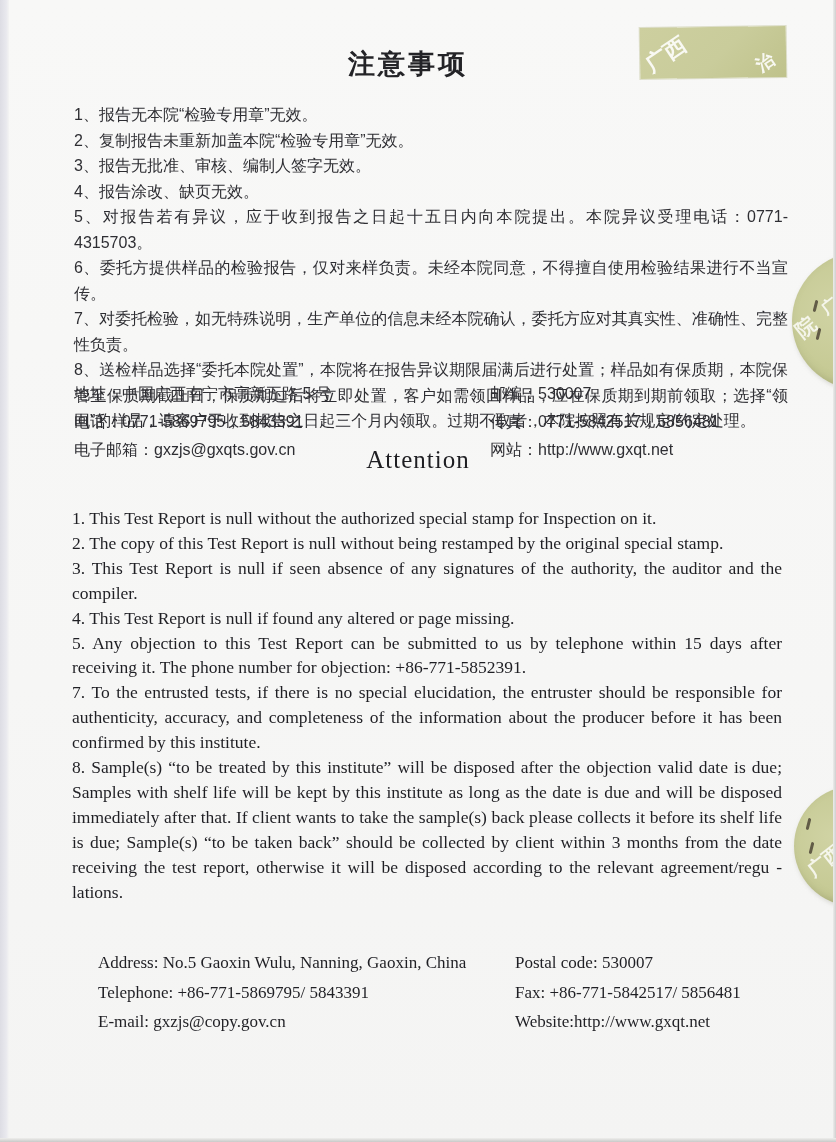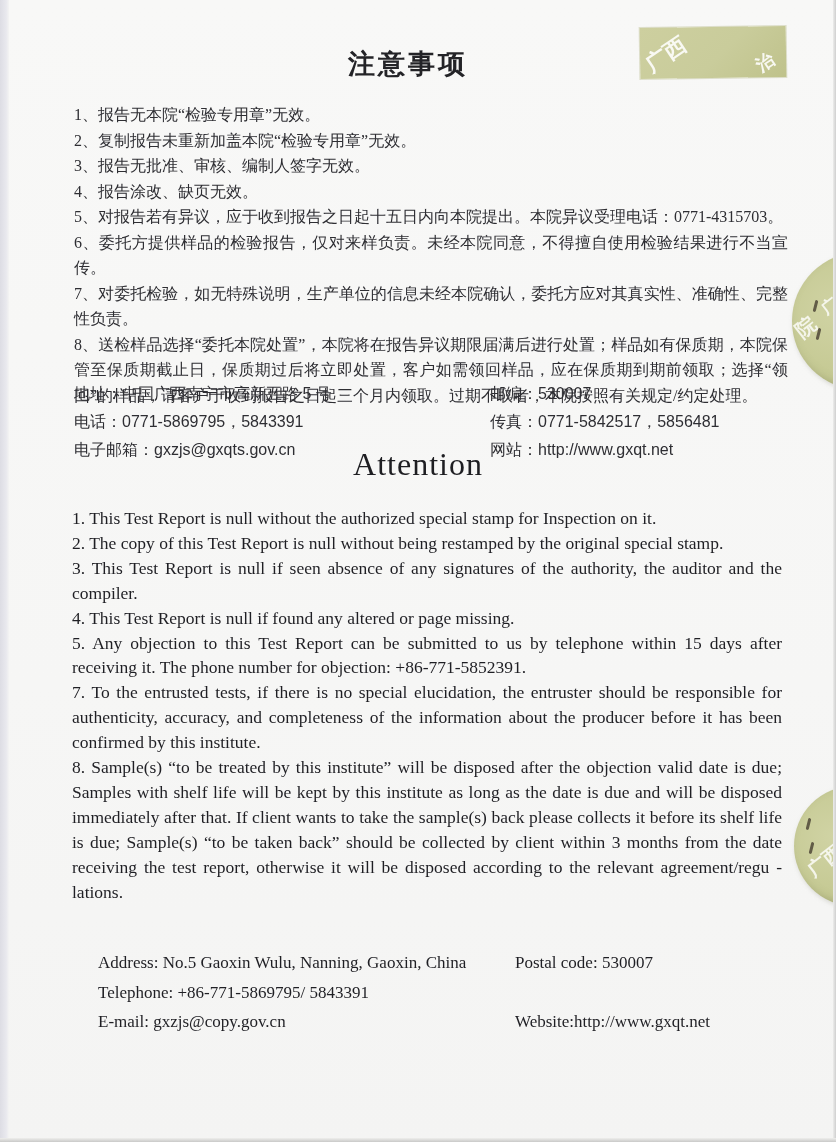--- a/index.html
+++ b/index.html
@@ -40,35 +40,34 @@
     position:absolute;color:rgba(255,255,255,.88);
     font-weight:bold;white-space:nowrap;
   }
   .wm1{left:4px;top:12px;font-size:22px;transform:rotate(-33deg);}
   .wm2{left:116px;top:24px;font-size:18px;transform:rotate(-33deg);}
   
   .cn-list{
     position:absolute;left:74px;top:102px;width:714px;
     font-size:16px;line-height:25.5px;color:#2e2e33;
     text-align:justify;
-    font-family:Liberation Serif, serif;
   }
   .cn-list p{margin:0;}
   
   .cn-contact{
     position:absolute;left:74px;top:380px;width:714px;
     font-size:16px;line-height:28px;color:#2e2e33;
   }
   .c-row{display:flex;}
   .c-row .l{flex:0 0 416px;}
   .c-row .r{flex:1;}
   
   .title-en{
     position:absolute;top:446px;left:0;width:836px;text-align:center;
-    font-family:"Liberation Serif",serif;font-size:32px;color:#1e1e22;
+    font-family:"Liberation Serif",serif;font-size:25px;color:#1e1e22;
     letter-spacing:1px;
   }
   
   .en-list{
     position:absolute;left:72px;top:506px;width:710px;
     font-family:Liberation Serif, serif;font-size:17.5px;line-height:24.9px;
     color:#1f1f24;text-align:justify;
   }
   .en-list p{margin:0;}
   
@@ -155,20 +154,21 @@
     <p>8. Sample(s) “to be treated by this institute” will be disposed after the objection valid date is due; Samples with shelf life will be kept by this institute as long as the date is due and will be disposed immediately after that. If client wants to take the sample(s) back please collects it before its shelf life is due; Sample(s) “to be taken back” should be collected by client within 3 months from the date receiving the test report, otherwise it will be disposed according to the relevant agreement/regu -lations.</p>
   </div>
 
   <div class="en-contact">
     <div class="c-row">
       <span class="l">Address: No.5 Gaoxin Wulu, Nanning, Gaoxin, China</span>
       <span class="r">Postal code: 530007</span>
     </div>
     <div class="c-row">
       <span class="l">Telephone: +86-771-5869795/ 5843391</span>
+      <span class="r">Fax: +86-771-5842517/ 5856481</span>
     </div>
     <div class="c-row">
       <span class="l">E-mail: gxzjs@copy.gov.cn</span>
       <span class="r">Website:http://www.gxqt.net</span>
     </div>
   </div>
 
   <div class="stamp stamp1">
     <span class="wm st1a">院</span>
     <span class="wm st1b">广</span>

